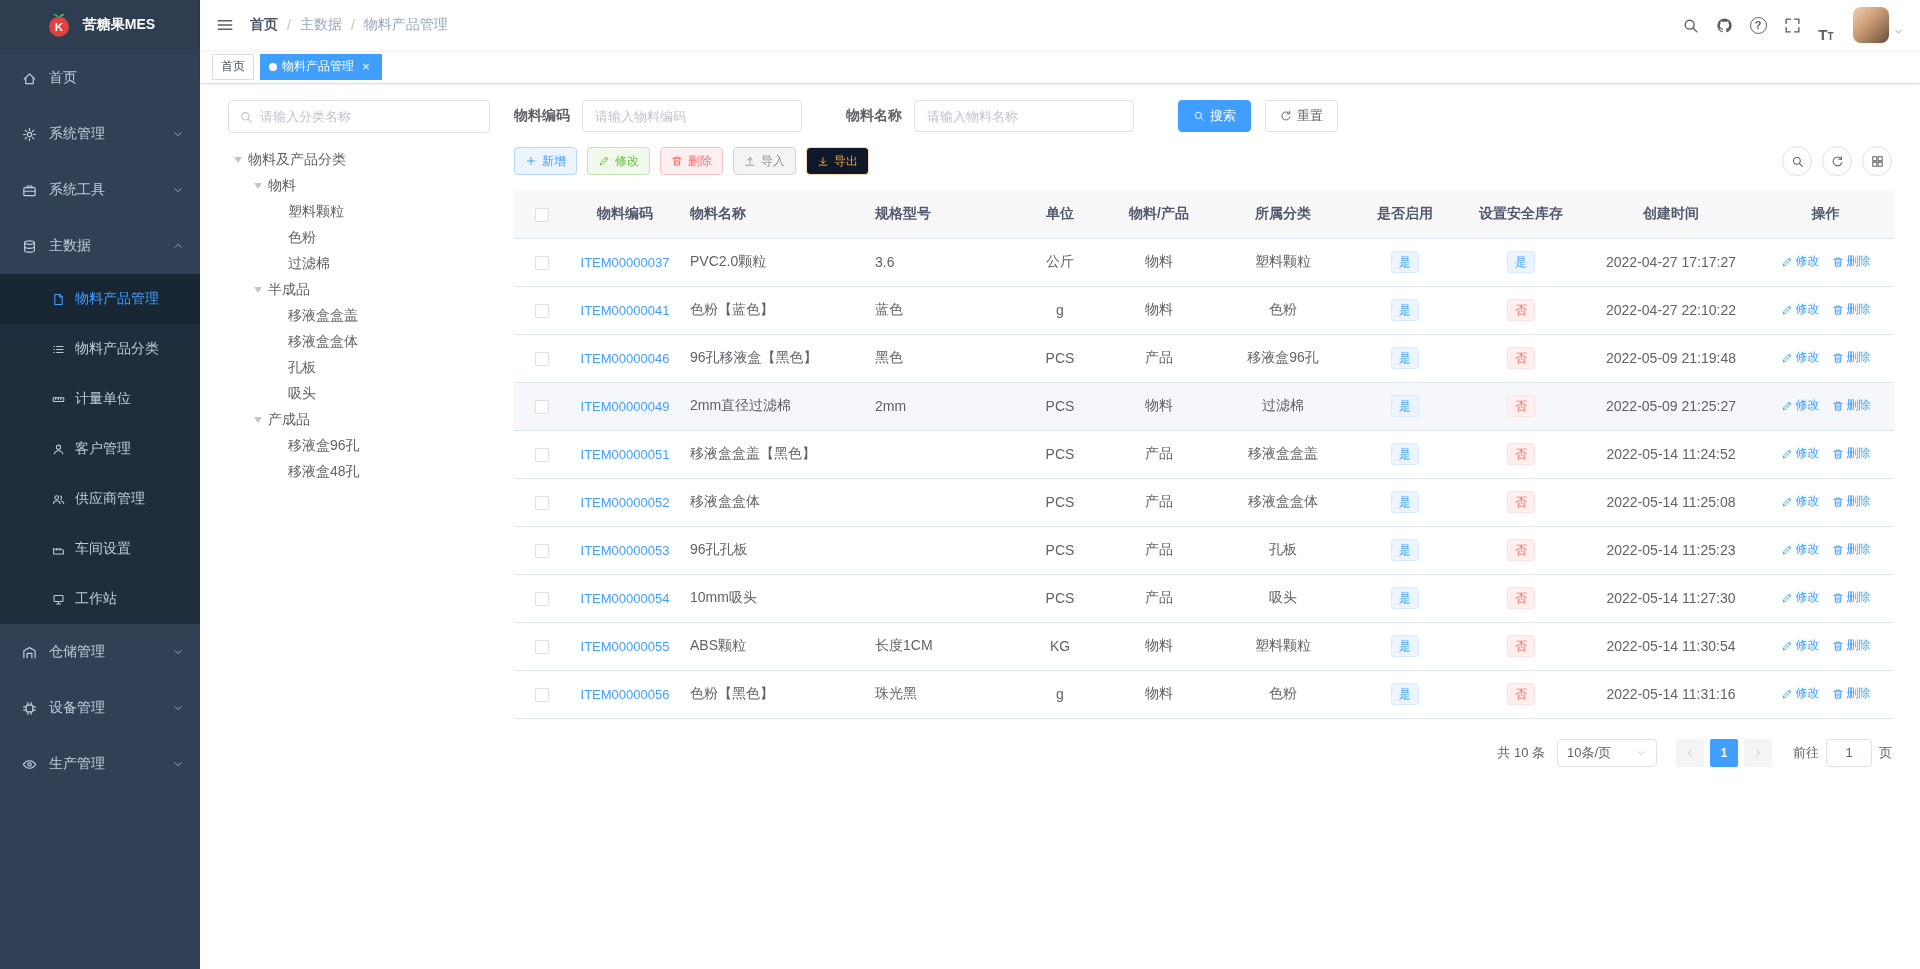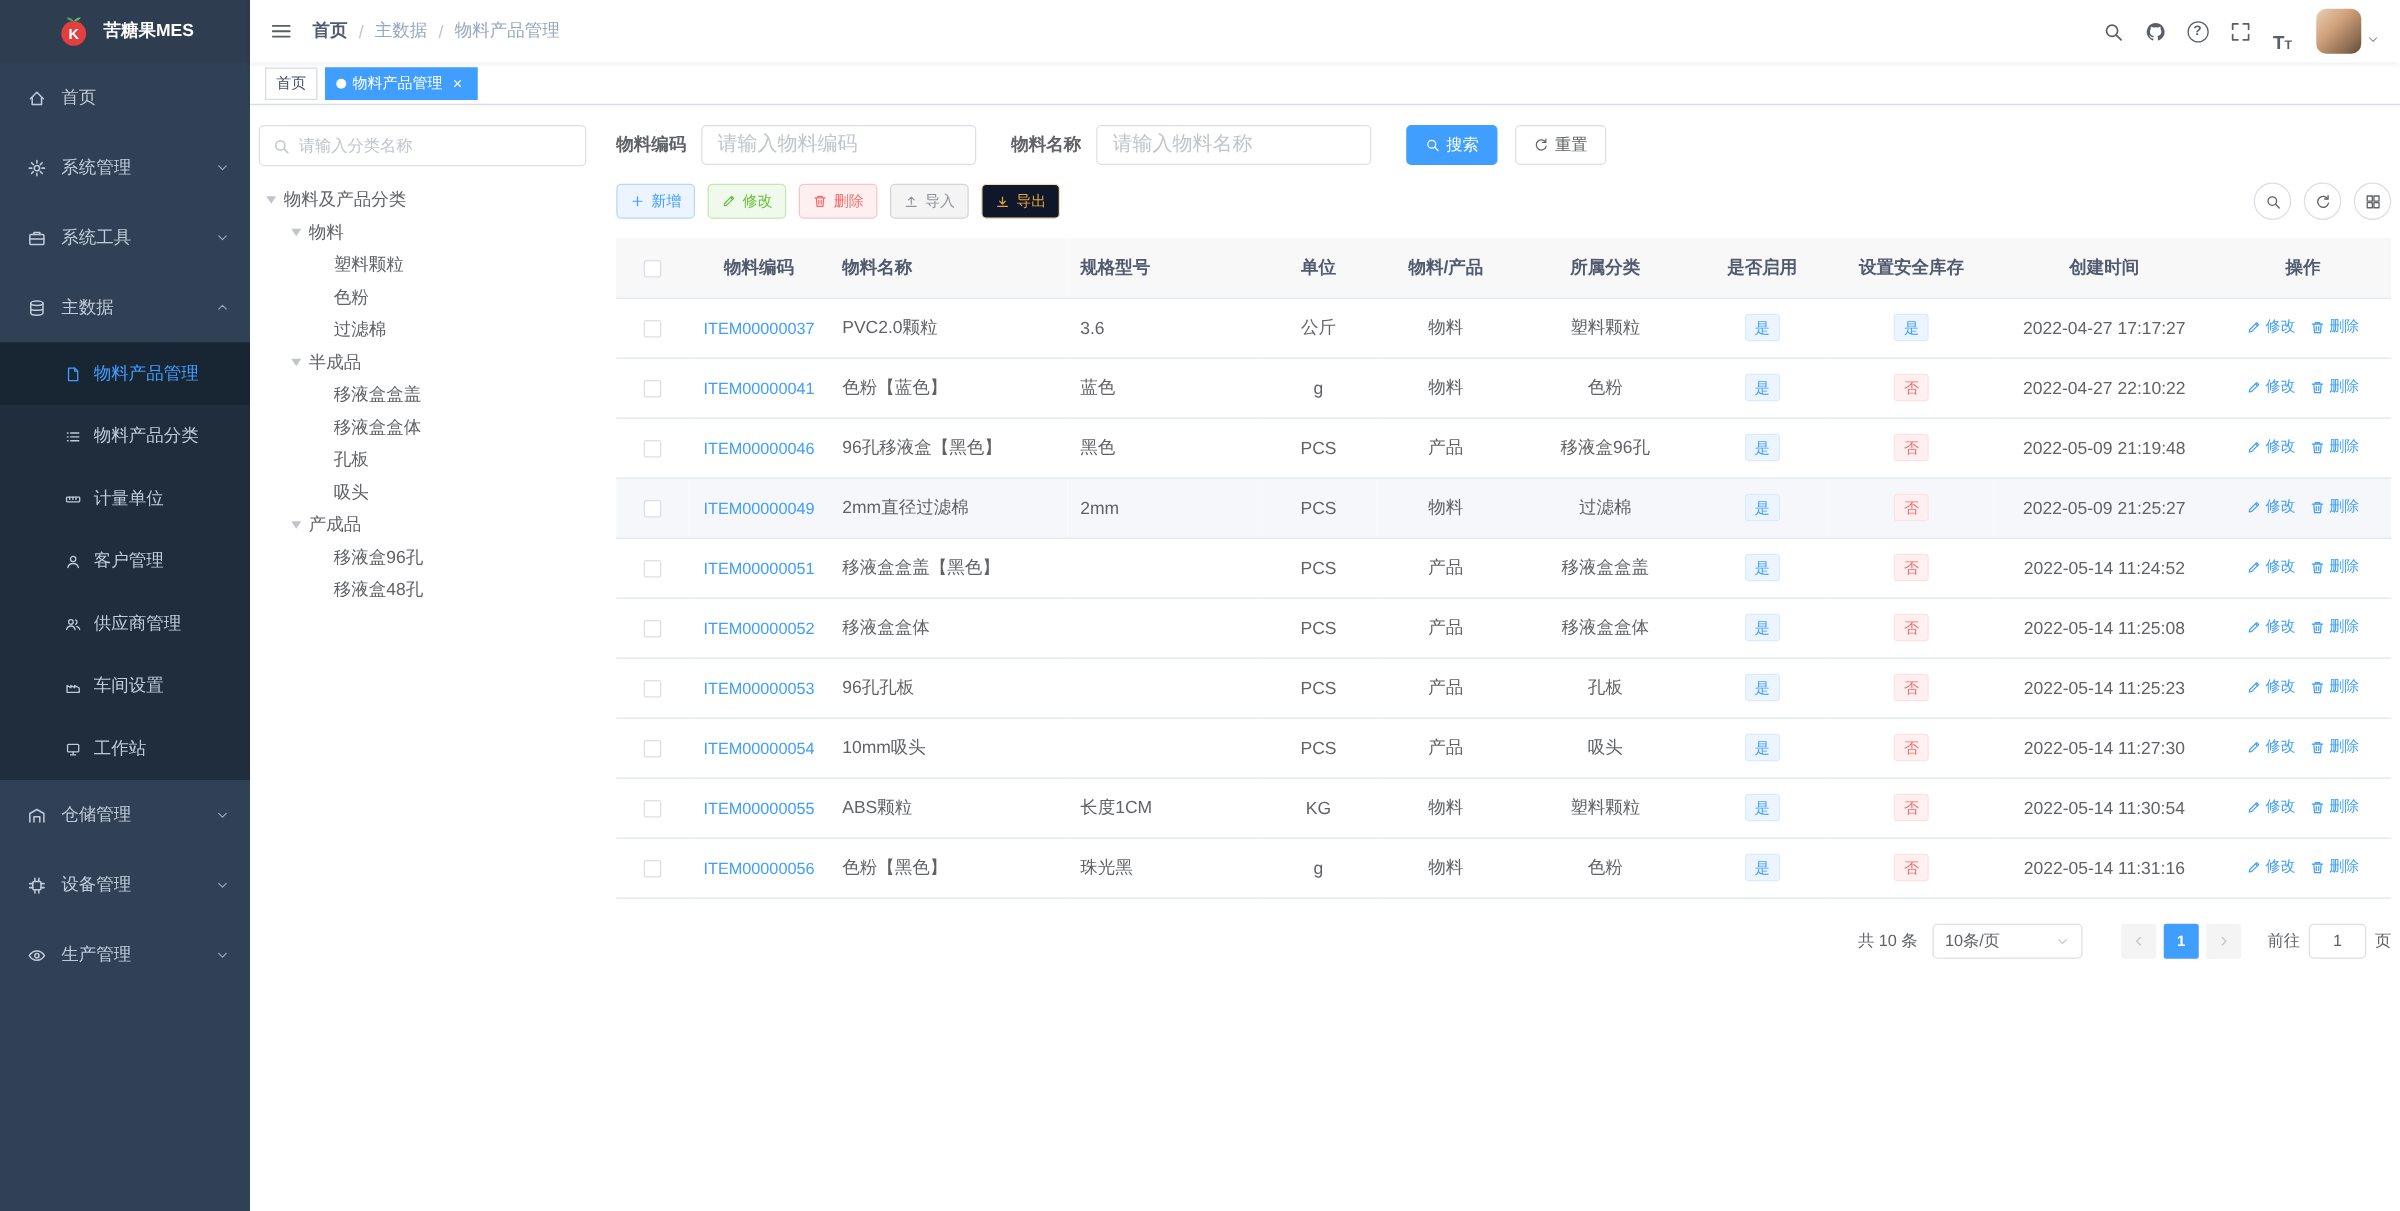--- a/index.html
+++ b/index.html
@@ -39,38 +39,38 @@
   .avatar{width:36px;height:36px;border-radius:8px;margin-left:10px;cursor:pointer;
     background:linear-gradient(135deg,#ead0b5 0%,#cfa07a 40%,#8a6a4e 80%,#5f4734 100%)}
   .avatar-caret{color:#909399;font-size:11px;margin-left:4px;margin-top:12px;cursor:pointer}
 
   .tagbar{height:34px;background:#fff;border-bottom:1px solid #d8dce5;box-shadow:0 1px 3px rgba(0,0,0,.06);display:flex;align-items:center;padding:0 12px;gap:6px;position:relative;z-index:2}
   .tag{height:26px;display:inline-flex;align-items:center;gap:5px;padding:0 8px;border:1px solid #d8dce5;background:#fff;color:#495060;font-size:12px;cursor:pointer;white-space:nowrap}
   .tag.active{background:#409eff;border-color:#409eff;color:#fff}
   .tag .dot{width:8px;height:8px;border-radius:50%;background:#fff}
   .tag .close{font-size:13px;width:14px;height:14px;display:inline-flex;align-items:center;justify-content:center;border-radius:50%}
 
-  .content{flex:1;display:flex;padding:16px 7px;gap:24px;background:#fff;overflow:hidden}
+  .content{flex:1;display:flex;padding:16px 28px;gap:24px;background:#fff;overflow:hidden}
 
   
   .left-panel{width:262px;flex:0 0 262px}
   .tree-search{display:flex;align-items:center;height:33px;border:1px solid #dcdfe6;border-radius:4px;padding:0 10px;color:#c0c4cc;gap:7px;background:#fff}
   .tree-search .icon{font-size:14px}
   .tree-search input{border:none;outline:none;flex:1;font-size:13px;color:#606266;font-family:inherit;background:transparent}
   .tree-search input::placeholder{color:#c0c4cc}
   .tree{margin-top:14px}
   .tree-node{height:26px;display:flex;align-items:center;font-size:14px;color:#606266;cursor:pointer;white-space:nowrap}
   .tree-caret{width:20px;flex:0 0 20px;display:inline-flex;align-items:center;justify-content:center}
   .tri{width:0;height:0;border-left:4.5px solid transparent;border-right:4.5px solid transparent;border-top:6px solid #c0c4cc}
 
   
   .right-panel{flex:1;min-width:0;display:flex;flex-direction:column}
   .filter-row{display:flex;align-items:center}
   .filter-label{font-weight:700;color:#606266;font-size:14px;margin-right:12px;white-space:nowrap}
-  .filter-input{width:220px;height:32px;border:1px solid #dcdfe6;border-radius:4px;padding:0 12px;font-size:16px;color:#4c1d95;outline:none;font-family:inherit;margin-right:28px}
+  .filter-input{width:220px;height:32px;border:1px solid #dcdfe6;border-radius:4px;padding:0 12px;font-size:13px;color:#4c1d95;outline:none;font-family:inherit;margin-right:44px}
   .filter-input::placeholder{color:#c0c4cc}
   .btn{display:inline-flex;align-items:center;gap:5px;border-radius:4px;cursor:pointer;font-family:inherit;border:1px solid #dcdfe6;background:#fff;color:#606266;white-space:nowrap}
   .btn .icon{font-size:12px}
   .btn.size-small{height:32px;padding:0 14px;font-size:13px}
   .btn.primary{background:#409eff;border-color:#409eff;color:#fff}
   .mr12{margin-right:14px}
   .toolbar-row{margin-top:14px;display:flex;align-items:center}
   .btn.mini{height:28px;padding:0 10px;font-size:12px;margin-right:10px}
   .btn.plain-primary{color:#409eff;background:#ecf5ff;border-color:#b3d8ff}
   .btn.plain-success{color:#67c23a;background:#f0f9eb;border-color:#c2e7b0}
@@ -92,21 +92,21 @@
   .badge.yes{color:#409eff;background:#ecf5ff;border:1px solid #d9ecff}
   .badge.no{color:#f56c6c;background:#fef0f0;border:1px solid #fde2e2}
   .op-link{color:#409eff;font-size:12px;display:inline-flex;align-items:center;gap:3px;cursor:pointer}
   .op-link .icon{font-size:12px}
   .op-link + .op-link{margin-left:12px}
   .checkbox{display:inline-block;width:14px;height:14px;border:1px solid #dcdfe6;border-radius:2px;background:#fff;vertical-align:middle;cursor:pointer}
 
   
   .pagination{margin-top:20px;display:flex;align-items:center;justify-content:flex-end;font-size:13px;color:#606266}
   .pg-total{margin-right:12px}
-  .pg-size{width:120px;height:28px;border:1px solid #dcdfe6;border-radius:4px;display:inline-flex;align-items:center;justify-content:space-between;padding:0 9px;cursor:pointer;margin-right:28px;background:#fff}
+  .pg-size{width:100px;height:28px;border:1px solid #dcdfe6;border-radius:4px;display:inline-flex;align-items:center;justify-content:space-between;padding:0 9px;cursor:pointer;margin-right:16px;background:#fff}
   .pg-size .icon{color:#c0c4cc;font-size:12px}
   .pg-btn{min-width:28px;height:28px;border:none;background:#f4f4f5;color:#606266;border-radius:2px;display:inline-flex;align-items:center;justify-content:center;cursor:pointer;font-size:12px;margin:0 3px}
   .pg-btn.disabled{color:#c0c4cc;cursor:default}
   .pg-btn.active{background:#409eff;color:#fff;font-weight:700}
   .pg-goto{display:inline-flex;align-items:center;gap:7px;margin-left:18px}
   .pg-input{width:46px;height:28px;border:1px solid #dcdfe6;border-radius:4px;text-align:center;font-size:13px;color:#606266;outline:none;font-family:inherit}
 </style>
 </head>
 <body>
 

